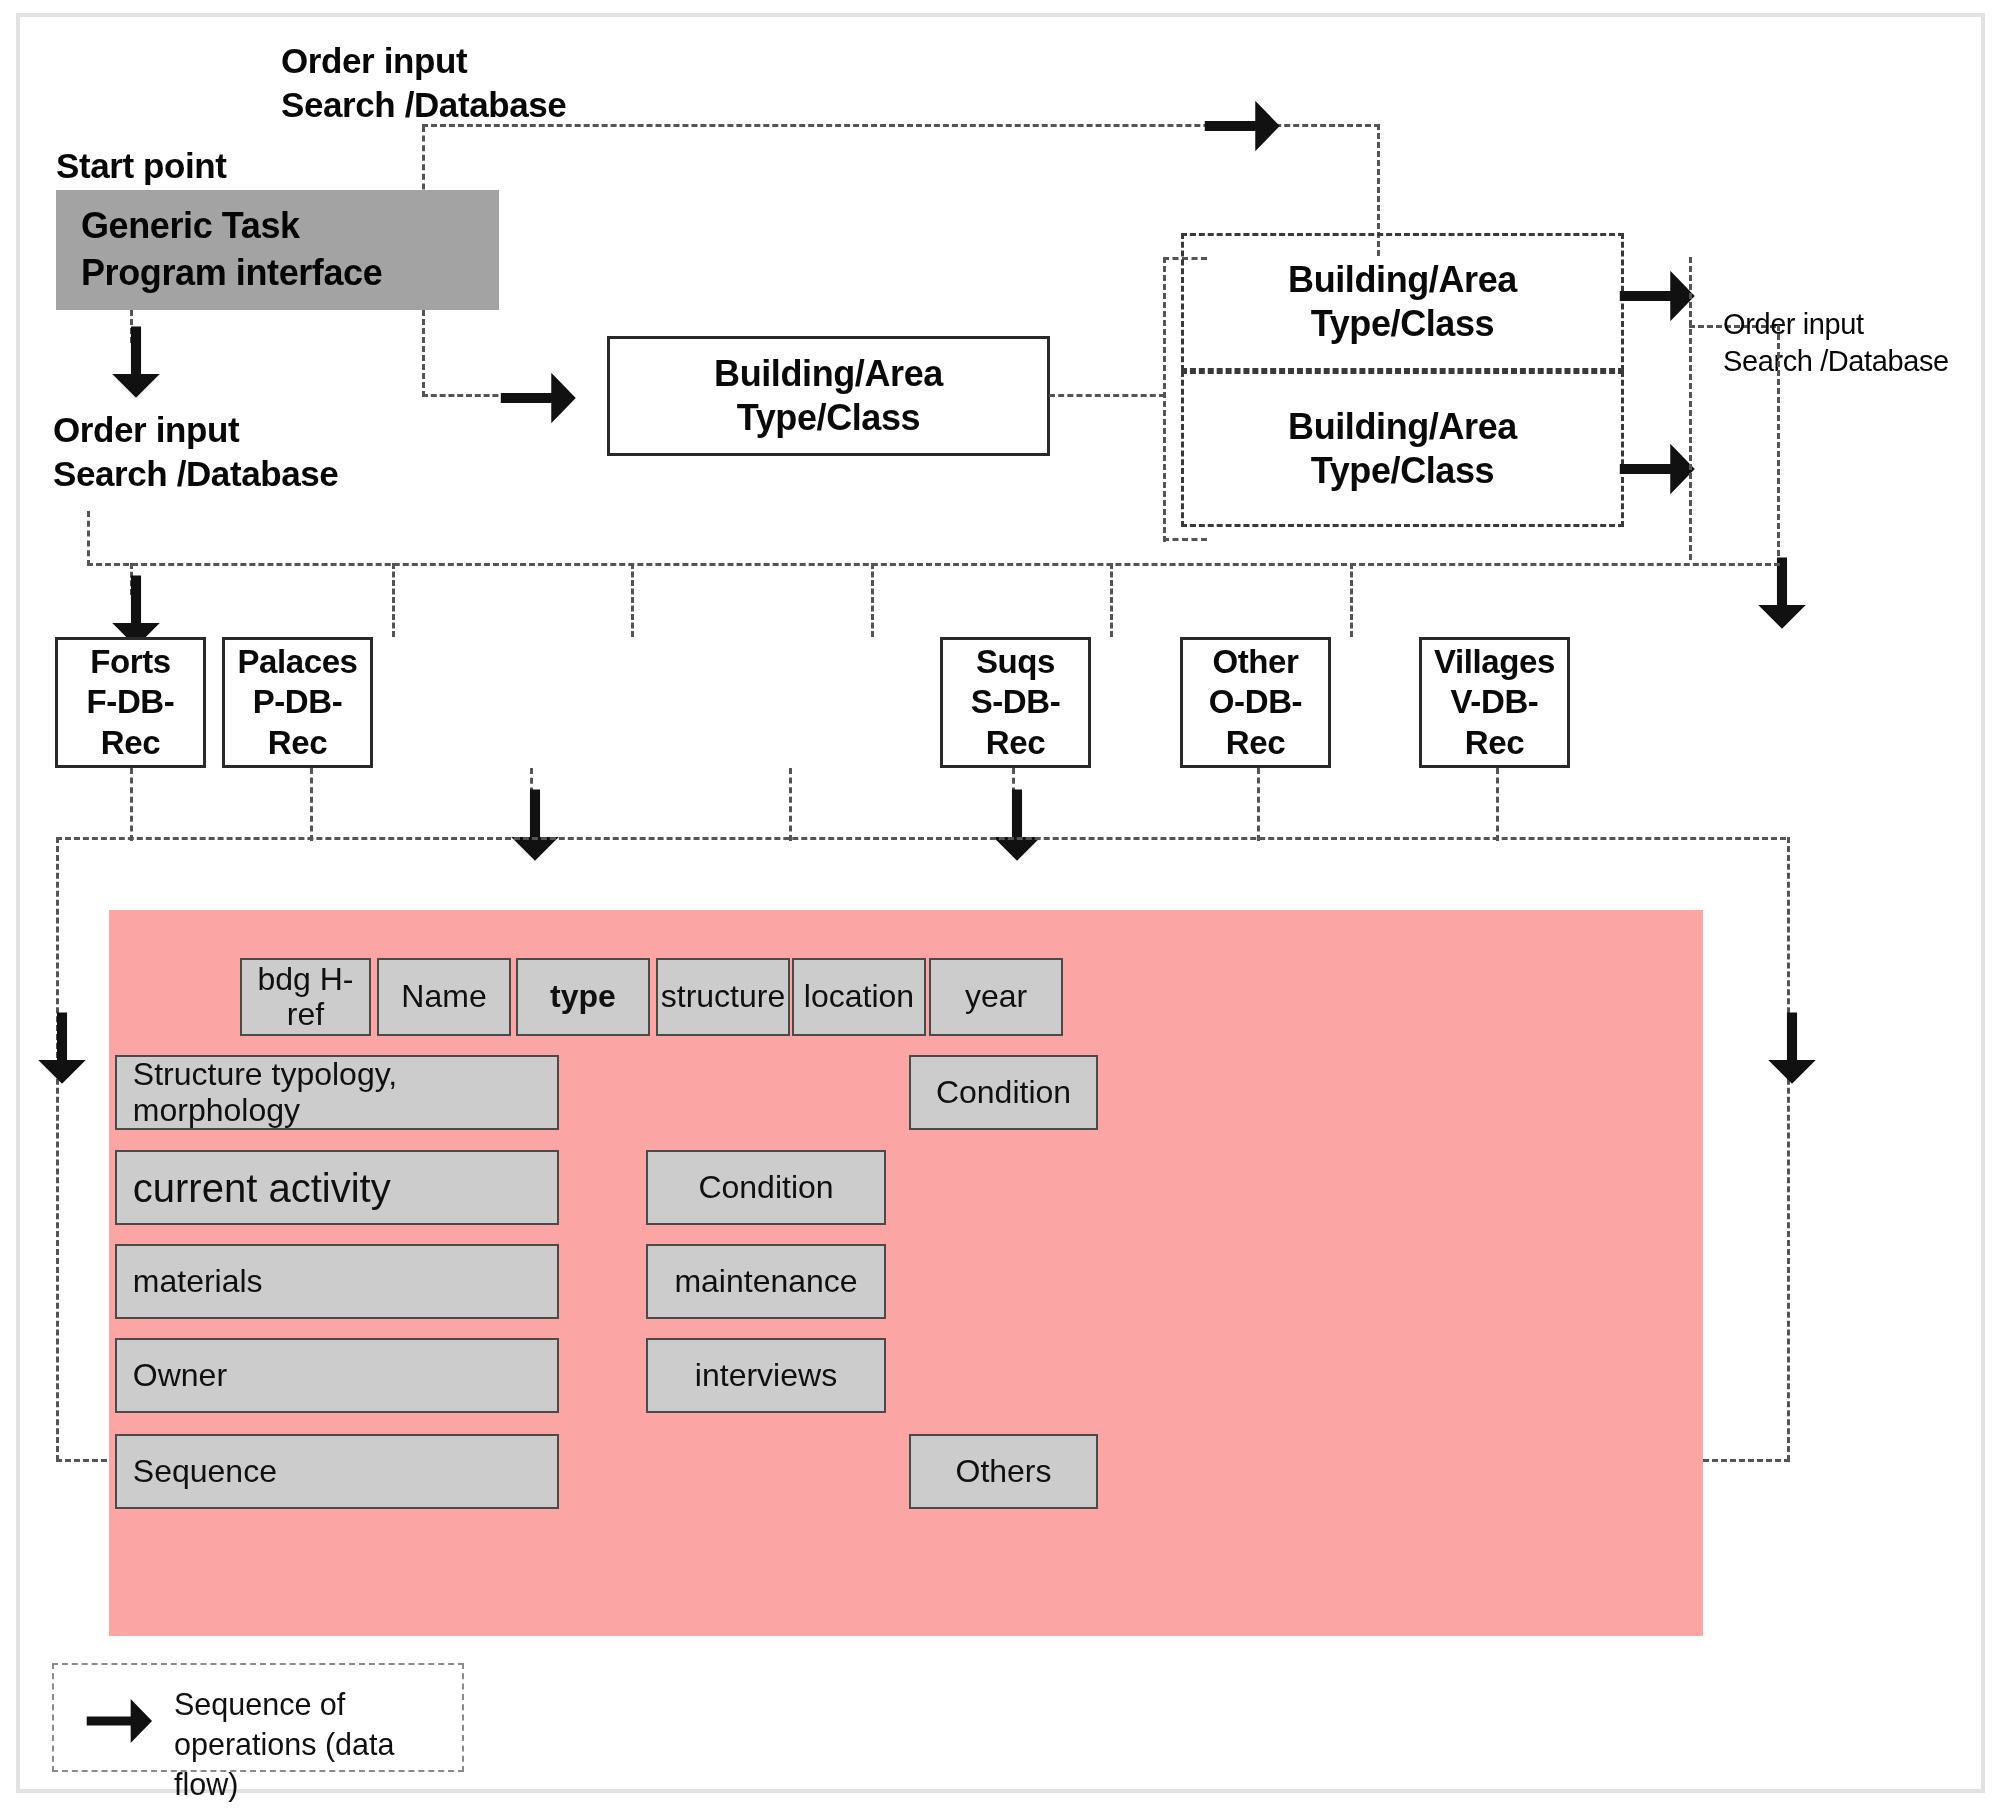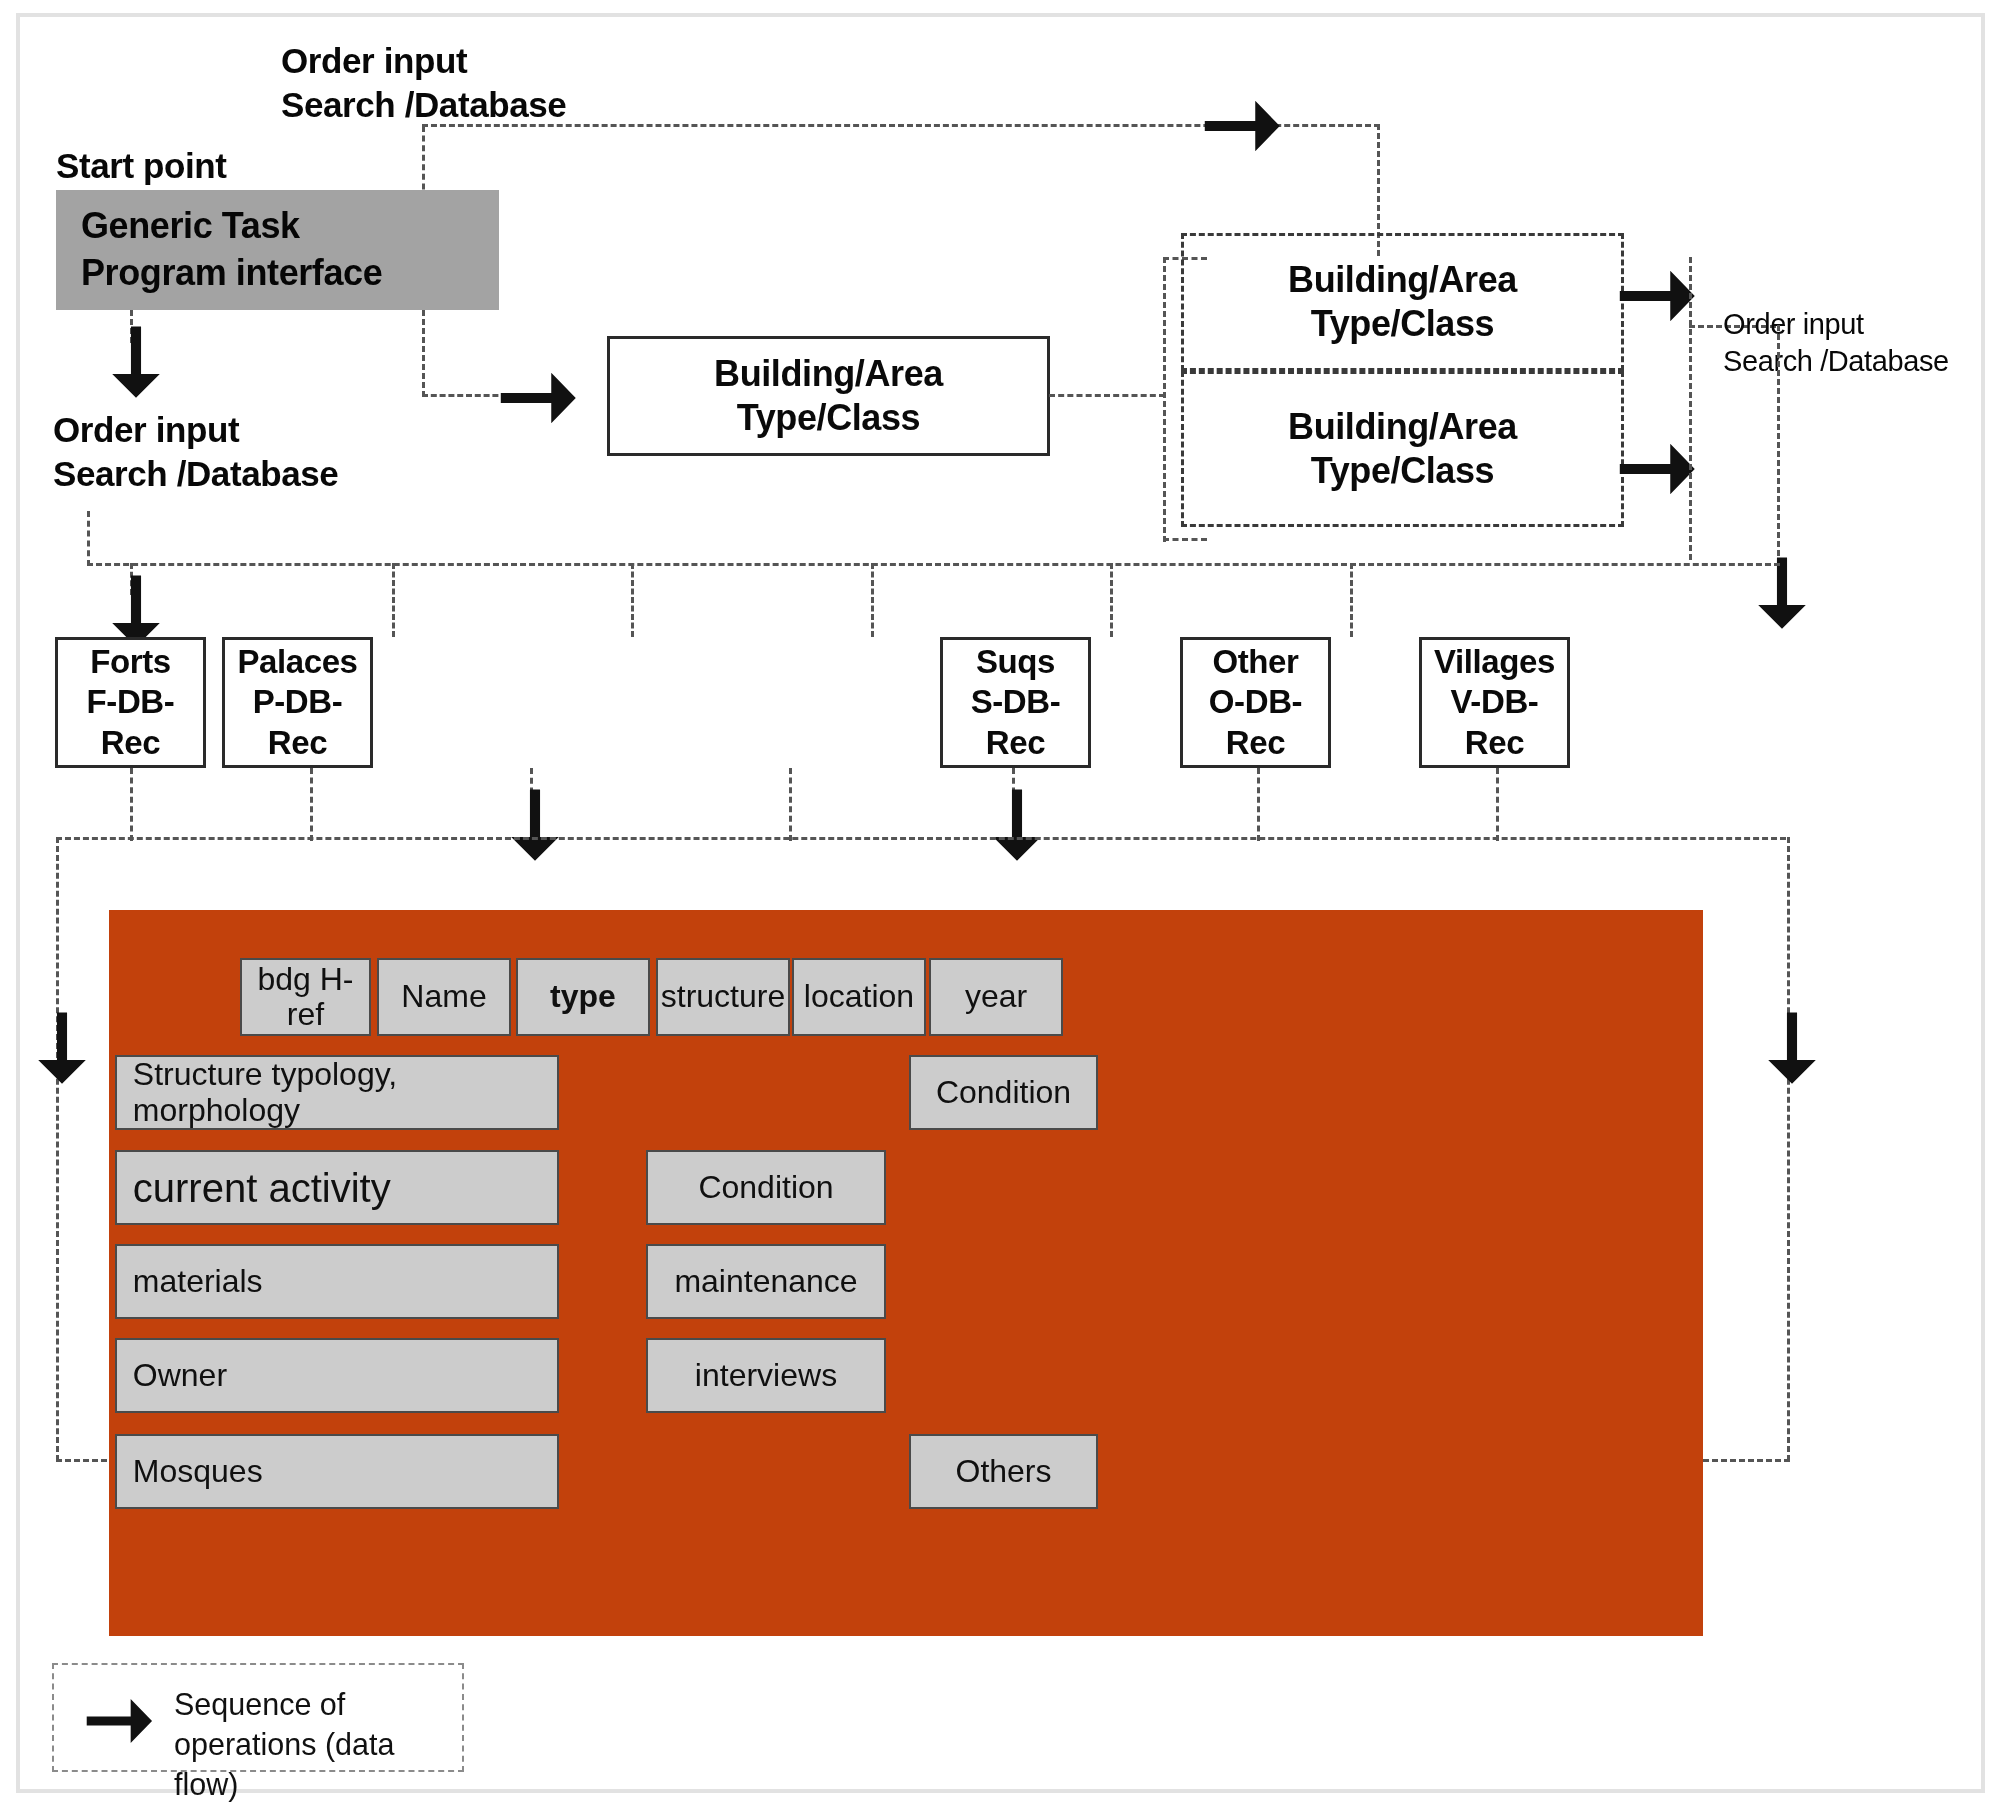--- a/index.html
+++ b/index.html
@@ -31,21 +31,21 @@
 
   
   .hline{position:absolute;height:0;border-top:3.6px dashed #555;}
   .vline{position:absolute;width:0;border-left:3.6px dashed #555;}
 
   
   .arrow{position:absolute;line-height:0;}
   .arrow svg{display:block;}
 
   
-  #panel{position:absolute;background:#c2410c;}
+  #panel{position:absolute;background:#fca5a5;}
   .fbox{position:absolute;box-sizing:border-box;border:2.9px solid #4a4a4a;background:#cccccc;
         display:flex;align-items:center;}
   .fbox span{display:block;width:100%;color:#101010;line-height:1.1;}
   .fbox.c span{text-align:center;}
   .fbox.l span{text-align:left;padding-left:16px;}
 
   
   #legend{position:absolute;border:2.9px dashed #8b8b8b;box-sizing:border-box;background:#fff;}
   #legend .lgtext{position:absolute;color:#111;line-height:1.3;}
 </style>
@@ -238,21 +238,21 @@
     <div class="fbox l" style="left:5.8px;top:240px;width:444px;height:75px;">
       <span style="font-size:40px;">current activity</span>
     </div>
     <div class="fbox l" style="left:5.8px;top:334px;width:444px;height:75px;">
       <span style="font-size:32px;">materials</span>
     </div>
     <div class="fbox l" style="left:5.8px;top:428px;width:444px;height:75px;">
       <span style="font-size:32px;">Owner</span>
     </div>
     <div class="fbox l" style="left:5.8px;top:524px;width:444px;height:75px;">
-      <span style="font-size:32px;">Mosques</span>
+      <span style="font-size:32px;">Sequence</span>
     </div>
 
     <div class="fbox c" style="left:537px;top:240px;width:240px;height:75px;">
       <span style="font-size:32px;">Condition</span>
     </div>
     <div class="fbox c" style="left:537px;top:334px;width:240px;height:75px;">
       <span style="font-size:32px;">maintenance</span>
     </div>
     <div class="fbox c" style="left:537px;top:428px;width:240px;height:75px;">
       <span style="font-size:32px;">interviews</span>

